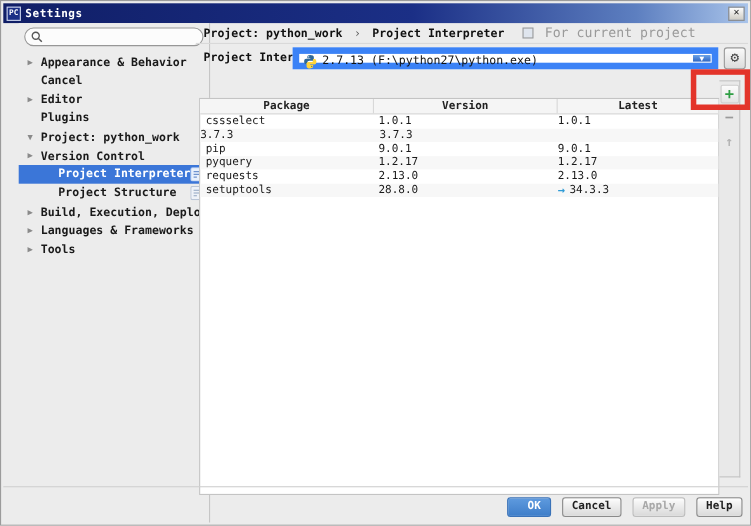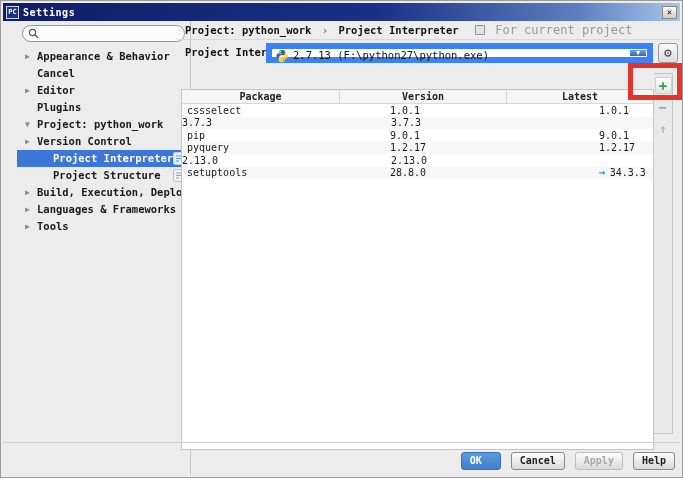--- a/index.html
+++ b/index.html
@@ -45,42 +45,42 @@
   .gear-btn { position:absolute; left:657px; top:42px; width:20px; height:20px; background:linear-gradient(#fafafa,#dcdcdc);
     border:1px solid #9a9a9a; border-radius:3px; font-size:13px; line-height:18px; text-align:center; color:#444; }
 
   
   .pkg-table { position:absolute; left:180px; top:88px; width:473px; height:361px; background:#ffffff; border:1px solid #c4c4c4; }
   .thead { display:flex; height:14px; background:#f5f5f5; border-bottom:1px solid #d8d8d8; font-size:10px; font-weight:bold; color:#222; }
   .th { line-height:13px; text-align:center; }
   .th.c1 { width:158px; border-right:1px solid #d8d8d8; }
   .th.c2 { width:167px; border-right:1px solid #d8d8d8; }
   .th.c3 { flex:1; }
-  .trow { display:flex; height:12.5px; font-size:10px; color:#1a1a1a; align-items:center;gap:46px; }
+  .trow { display:flex; height:12.5px; font-size:10px; color:#1a1a1a; align-items:center; }
   .trow:nth-child(odd) { background:#f7f7f7; }
   .td.c1 { width:162px; padding-left:5px; }
   .td.c2 { width:163px; }
   .td.c3 { flex:1; display:flex; align-items:center; }
   .up-arrow { color:#2e9bd6; font-weight:bold; margin-right:4px; font-size:11px; }
 
   
   .side-toolbar { position:absolute; left:653px; top:72px; width:19px; height:361px; background:#e9e9e9;
     border:1px solid #c4c4c4; border-left:none; display:flex; flex-direction:column; align-items:center; }
   .tb-btn { width:17px; height:17px; text-align:center; font-weight:bold; }
   .tb-add { color:#2f9e44; font-size:14px; line-height:17px; margin-top:3px; background:linear-gradient(#fcfcfc,#e4e4e4); border:1px solid #cfcfcf; border-radius:2px; }
   .tb-remove { color:#9a9a9a; font-size:13px; line-height:15px; margin-top:6px; }
   .tb-up { color:#b3b3b3; font-size:12px; line-height:15px; margin-top:5px; }
 
   
   .annotation { position:absolute; left:627px; top:62px; width:54px; height:37px; border:5px solid #e3342a; pointer-events:none; }
 
   
   .footer-sep { position:absolute; left:2px; right:2px; top:441px; border-top:1px solid #cfcfcf; }
   .footer { position:absolute; right:7px; top:451px; display:flex; gap:10px; }
-  .btn { min-width:40px; height:18px; font-size:10px; font-weight:bold; text-align:left; line-height:16px;
+  .btn { min-width:40px; height:18px; font-size:10px; font-weight:bold; text-align:right; line-height:16px;
     border:1px solid #8a8a8a; border-radius:3px; background:linear-gradient(#fdfdfd,#d9d9d9); color:#222; padding:0 8px; }
   .btn.primary { background:linear-gradient(#5e9ade,#3f7ec9); border-color:#3a72b8; color:#ffffff; }
   .btn.disabled { color:#a8a8a8; border-color:#bdbdbd; }
 </style>
 </head>
 <body>
 
 <div class="window">
 
   <div class="titlebar">
@@ -190,20 +190,21 @@
       <div class="td c1">pip</div>
       <div class="td c2">9.0.1</div>
       <div class="td c3">9.0.1</div>
     </div>
     <div class="trow">
       <div class="td c1">pyquery</div>
       <div class="td c2">1.2.17</div>
       <div class="td c3">1.2.17</div>
     </div>
     <div class="trow">
+      <div class="td c1">requests</div>
       <div class="td c2">2.13.0</div>
       <div class="td c3">2.13.0</div>
     </div>
     <div class="trow">
       <div class="td c1">setuptools</div>
       <div class="td c2">28.8.0</div>
       <div class="td c3">
         <span class="up-arrow">→</span>
         <span>34.3.3</span>
       </div>

